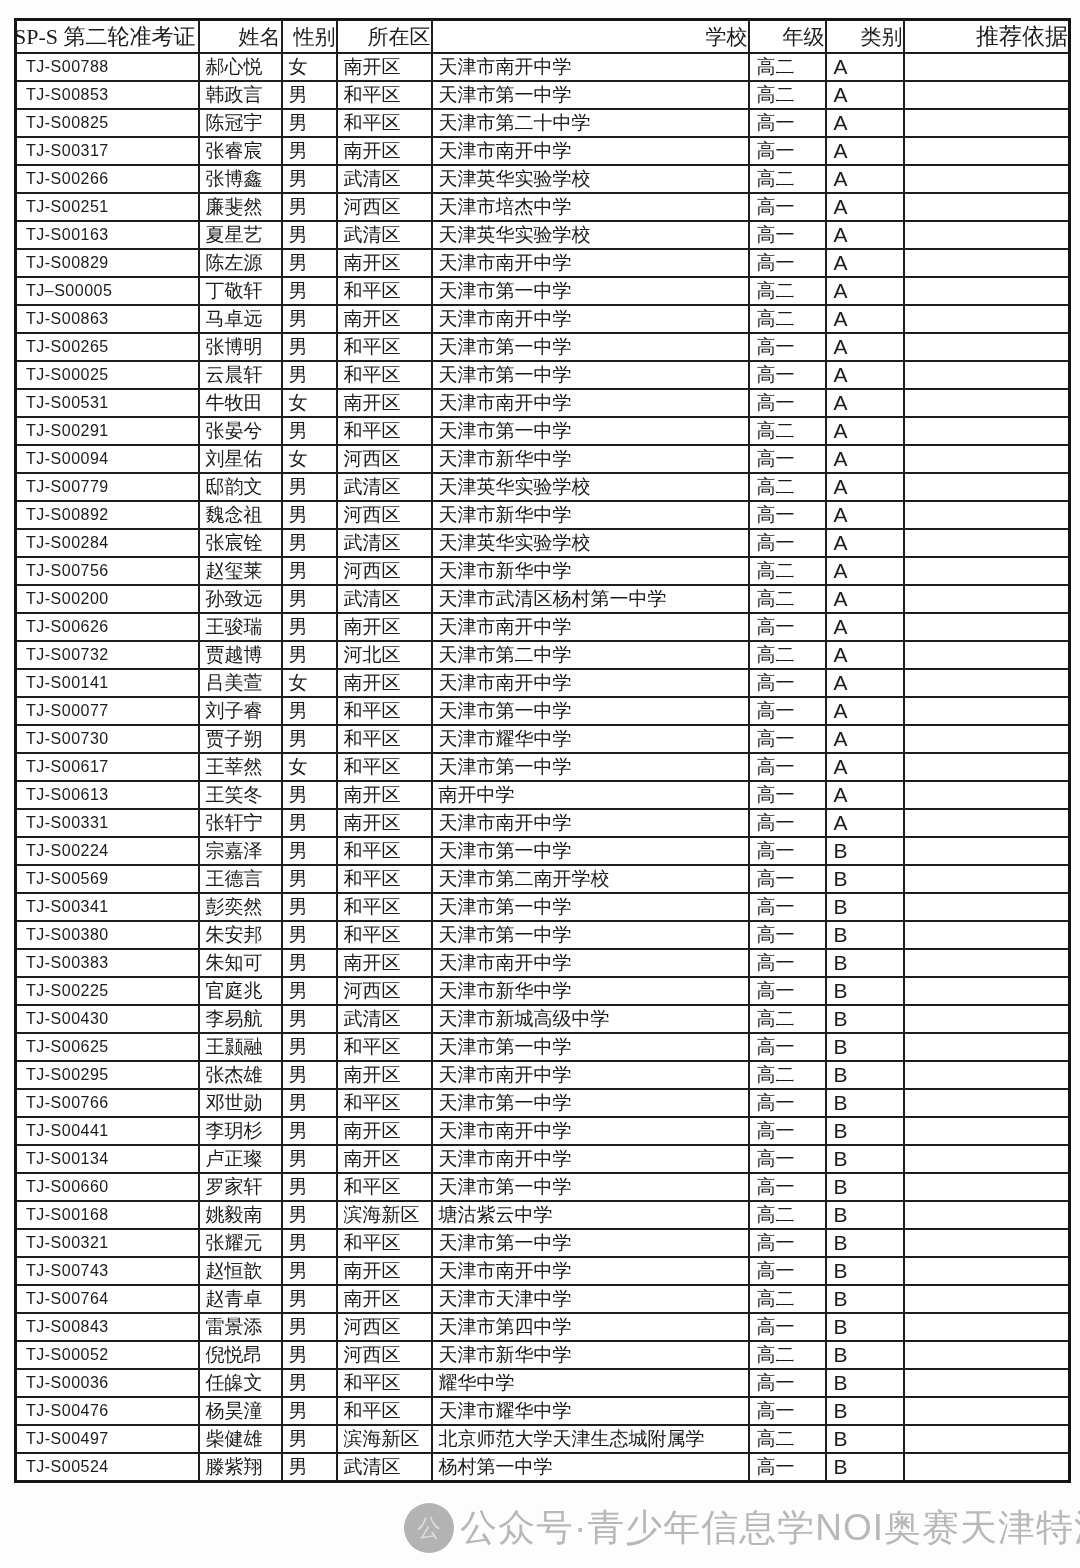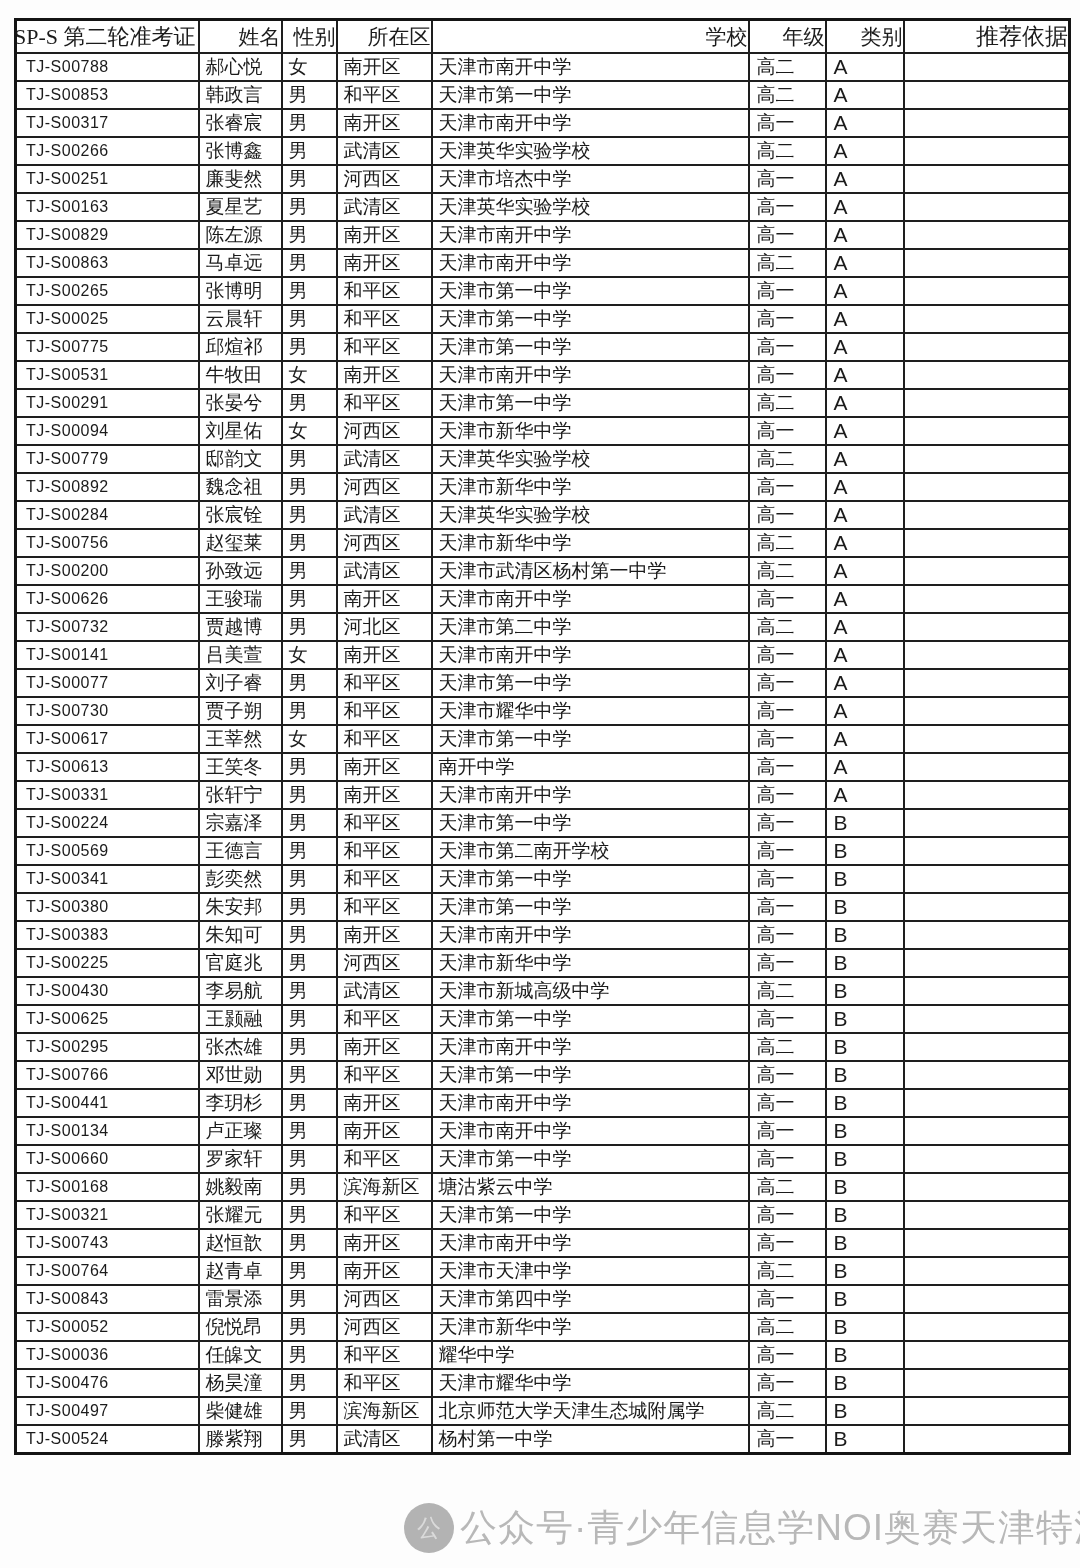--- a/index.html
+++ b/index.html
@@ -96,20 +96,30 @@
         <td class="c0">TJ-S00853</td>
         <td class="c1">韩政言</td>
         <td class="c2">男</td>
         <td class="c3">和平区</td>
         <td class="c4">天津市第一中学</td>
         <td class="c5">高二</td>
         <td class="c6">A</td>
         <td class="c7"></td>
       </tr>
       <tr>
+        <td class="c0">TJ-S00825</td>
+        <td class="c1">陈冠宇</td>
+        <td class="c2">男</td>
+        <td class="c3">和平区</td>
+        <td class="c4">天津市第二十中学</td>
+        <td class="c5">高一</td>
+        <td class="c6">A</td>
+        <td class="c7"></td>
+      </tr>
+      <tr>
         <td class="c0">TJ-S00317</td>
         <td class="c1">张睿宸</td>
         <td class="c2">男</td>
         <td class="c3">南开区</td>
         <td class="c4">天津市南开中学</td>
         <td class="c5">高一</td>
         <td class="c6">A</td>
         <td class="c7"></td>
       </tr>
       <tr>
@@ -146,20 +156,30 @@
         <td class="c0">TJ-S00829</td>
         <td class="c1">陈左源</td>
         <td class="c2">男</td>
         <td class="c3">南开区</td>
         <td class="c4">天津市南开中学</td>
         <td class="c5">高一</td>
         <td class="c6">A</td>
         <td class="c7"></td>
       </tr>
       <tr>
+        <td class="c0">TJ–S00005</td>
+        <td class="c1">丁敬轩</td>
+        <td class="c2">男</td>
+        <td class="c3">和平区</td>
+        <td class="c4">天津市第一中学</td>
+        <td class="c5">高二</td>
+        <td class="c6">A</td>
+        <td class="c7"></td>
+      </tr>
+      <tr>
         <td class="c0">TJ-S00863</td>
         <td class="c1">马卓远</td>
         <td class="c2">男</td>
         <td class="c3">南开区</td>
         <td class="c4">天津市南开中学</td>
         <td class="c5">高二</td>
         <td class="c6">A</td>
         <td class="c7"></td>
       </tr>
       <tr>
@@ -168,30 +188,20 @@
         <td class="c2">男</td>
         <td class="c3">和平区</td>
         <td class="c4">天津市第一中学</td>
         <td class="c5">高一</td>
         <td class="c6">A</td>
         <td class="c7"></td>
       </tr>
       <tr>
         <td class="c0">TJ-S00025</td>
         <td class="c1">云晨轩</td>
-        <td class="c2">男</td>
-        <td class="c3">和平区</td>
-        <td class="c4">天津市第一中学</td>
-        <td class="c5">高一</td>
-        <td class="c6">A</td>
-        <td class="c7"></td>
-      </tr>
-      <tr>
-        <td class="c0">TJ-S00775</td>
-        <td class="c1">邱煊祁</td>
         <td class="c2">男</td>
         <td class="c3">和平区</td>
         <td class="c4">天津市第一中学</td>
         <td class="c5">高一</td>
         <td class="c6">A</td>
         <td class="c7"></td>
       </tr>
       <tr>
         <td class="c0">TJ-S00531</td>
         <td class="c1">牛牧田</td>

